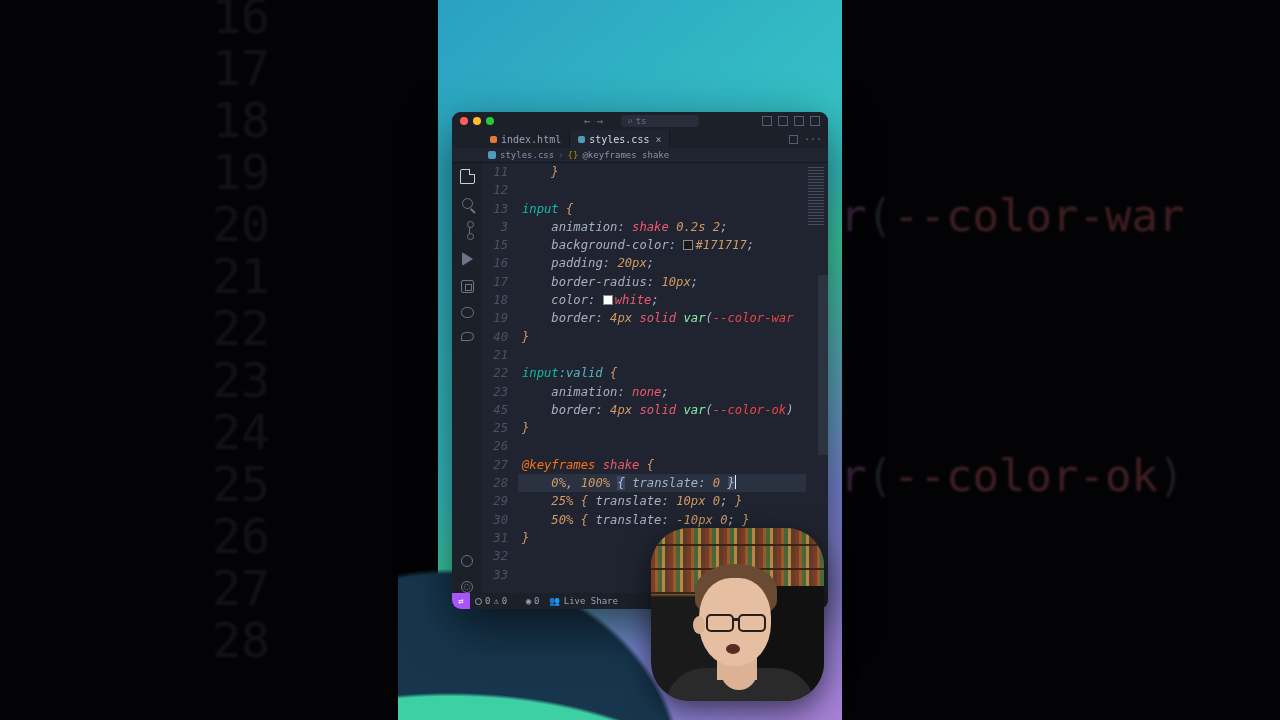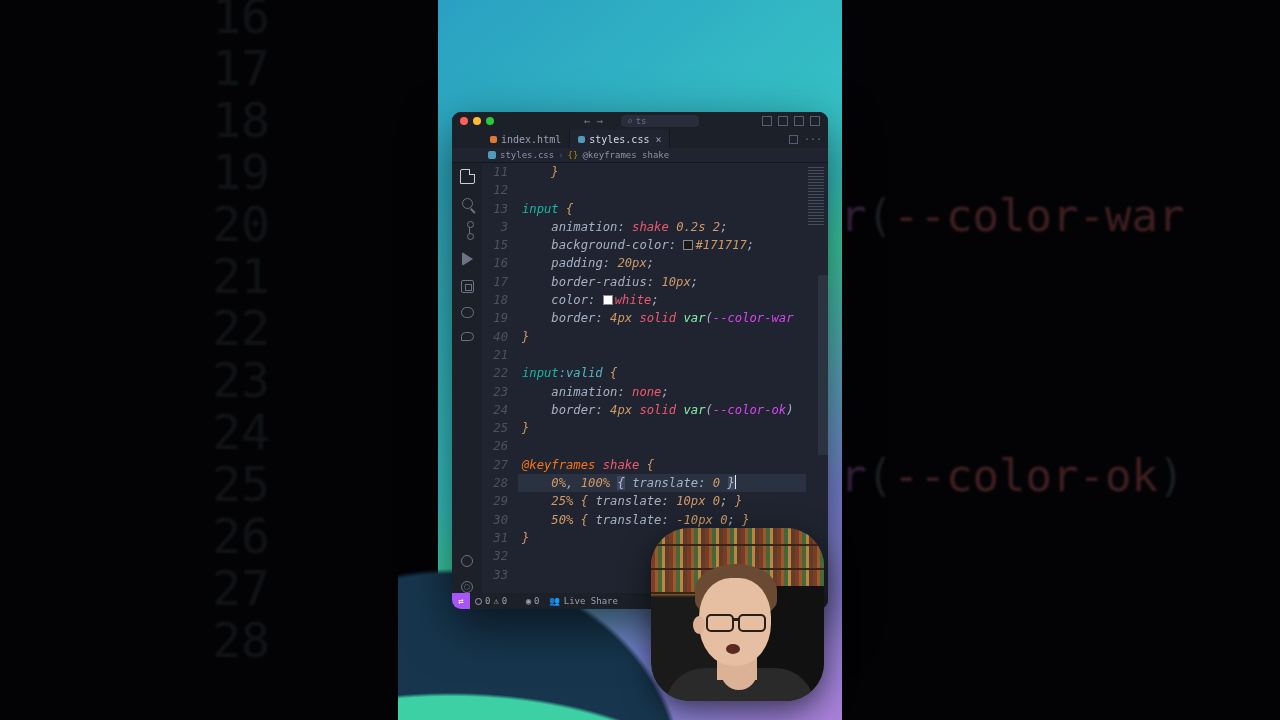--- a/index.html
+++ b/index.html
@@ -95,21 +95,21 @@
   .tSel   { color:#14b8a6; }
   .tPseudo{ color:#56b6c2; }
   .tProp  { color:#a6b2c4; }
   .tPunct { color:#a6b2c4; }
   .tPunct2{ color:#d19a66; }
   .tVal   { color:#ef596f; }
   .tNum   { color:#d19a66; }
   .tFn    { color:#86efac; }
   .tAt    { color:#f97316; }
   .tName  { color:#ef596f; }
-  .tVar   { color:#d946ef; }
+  .tVar   { color:#ef4444; }
   .swatch{display:inline-block;width:10px;height:10px;border:1px solid #888;vertical-align:-1px;margin-right:2px;}
 
   .minimap{ position:absolute; right:0; top:0; width:22px; height:100%;
     background:linear-gradient(#1f2430,#1f2430);}
   .minimap::before{content:"";position:absolute;left:2px;top:4px;width:16px;height:60px;
     background:repeating-linear-gradient(#6a7388 0 1px,transparent 1px 3px);opacity:.5;}
   .scroll-thumb{position:absolute;right:0;top:112px;width:10px;height:180px;background:#3a4150;opacity:.5;}
 
   
   .statusbar{ height:16px; background:#1b2029; display:flex; align-items:center; font-size:9px;
@@ -248,21 +248,21 @@
           <div>3</div>
           <div>15</div>
           <div>16</div>
           <div>17</div>
           <div>18</div>
           <div>19</div>
           <div>40</div>
           <div>21</div>
           <div>22</div>
           <div>23</div>
-          <div>24</div>
+          <div>45</div>
           <div>25</div>
           <div>26</div>
           <div>27</div>
           <div>28</div>
           <div>29</div>
           <div>30</div>
           <div>31</div>
           <div>32</div>
           <div>33</div>
         </div>

